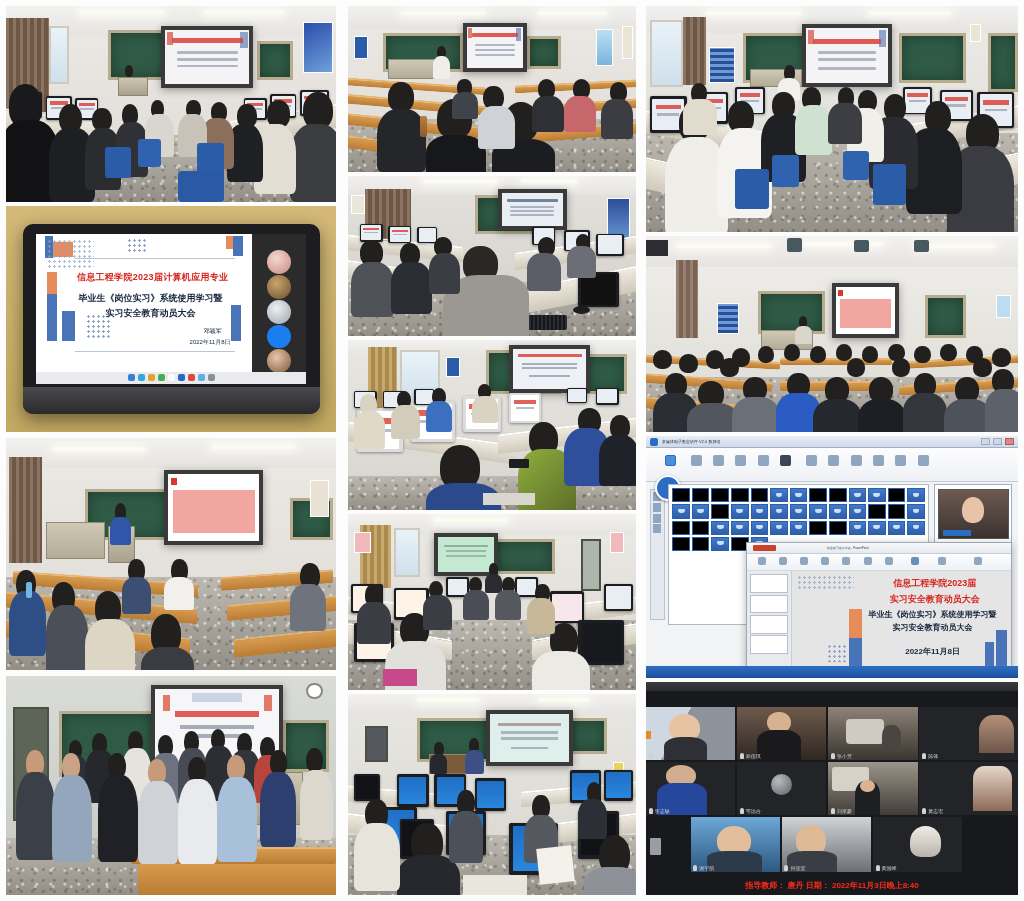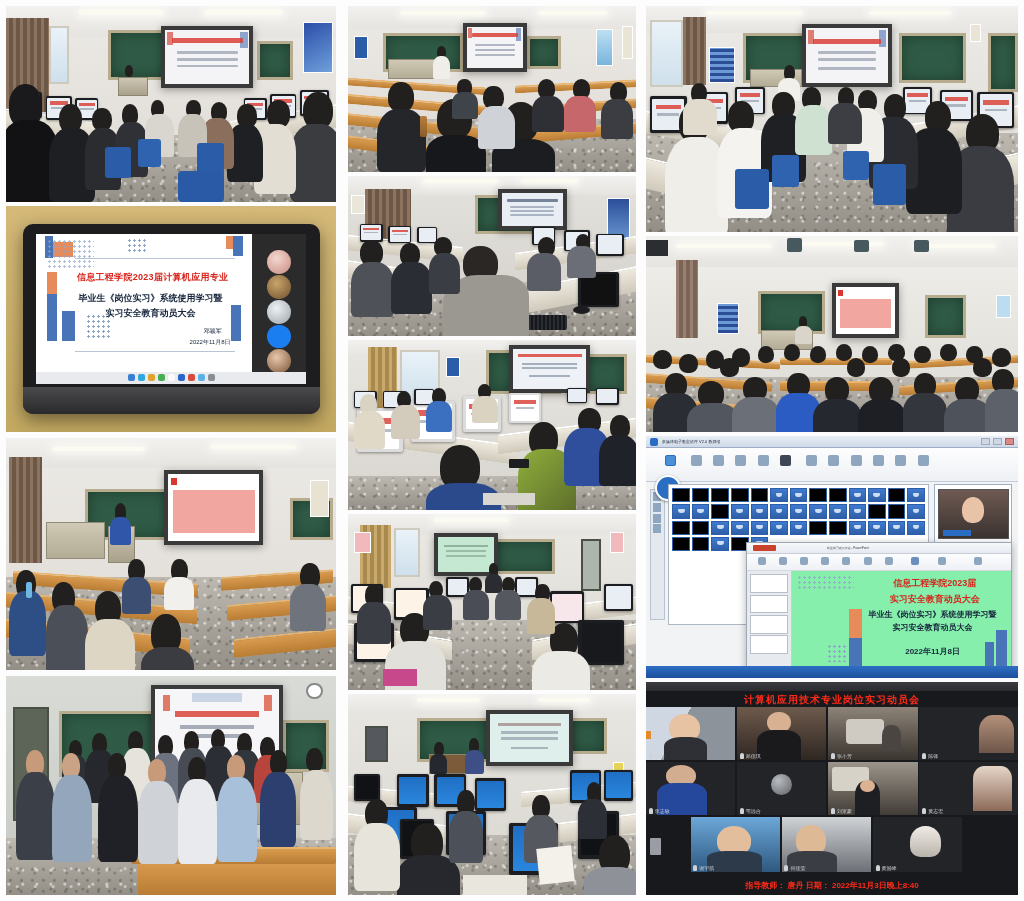--- a/index.html
+++ b/index.html
@@ -129,21 +129,21 @@
   .rd-list i { display:block; height:6%; margin-bottom:4%; background:#d6dde6; }
   .rd-ppt { position:absolute; left:27%; right:1.5%; top:44%; bottom:3%;
             background:#fff; border:1px solid #9fa9b5; box-shadow:0 2px 8px rgba(0,0,0,.3); overflow:hidden; }
   .rd-ppt-bar { position:absolute; left:0; right:0; top:0; height:8%;
                 background:linear-gradient(#f7f8fa,#e6eaf0); border-bottom:1px solid #c9ced6; }
   .rd-ppt-ribbon { position:absolute; left:0; right:0; top:8%; height:14%;
                    background:linear-gradient(#fcfdfe,#eef1f5); border-bottom:1px solid #d5dae1; }
   .rd-ppt-nav { position:absolute; left:0; top:22%; width:17%; bottom:0;
                 background:#e7eaee; border-right:1px solid #c9ced6; padding:3px; }
   .rd-ppt-nav i { display:block; height:20%; margin-bottom:5%; background:#fff; border:1px solid #b9c0c9; }
-  .rd-ppt-slide { position:absolute; left:17%; right:0; top:22%; bottom:0; background:#86efac; padding:2% 3%; }
+  .rd-ppt-slide { position:absolute; left:17%; right:0; top:22%; bottom:0; background:#e5e5e5; padding:2% 3%; }
   .rd-taskbar { position:absolute; left:0; right:0; bottom:0; height:5%;
                 background:linear-gradient(#2e6ec4,#1d4f9b); }
 
   
   .vm { position:absolute; inset:0; background:#18191c; }
   .vm-title { position:absolute; left:0; right:0; top:0; height:10%;
               display:flex; align-items:center; justify-content:center;
               color:#ff2a18; font-weight:bold; letter-spacing:1px; }
   .vm-strip { position:absolute; left:0; right:0; top:0; height:4%;
               background:linear-gradient(#3a3c40,#2a2c30); }
@@ -1057,21 +1057,20 @@
         </div>
         <div class="rd-taskbar"></div>
       </div>
     </div>
   </div>
 
   <div class="panel" style="left:646px; top:682px; width:372px; height:213px;">
     <div class="photo">
       <div class="vm">
         <div class="vm-strip"></div>
-        <div class="vm-title" style="top:4%;height:9%;font-size:10px;">计算机应用技术专业岗位实习动员会</div>
 
         <div class="vm-grid">
 
           <div class="tile" style="left:0%;top:2%;width:24%;height:31%;">
             <div class="vid" style="background:linear-gradient(120deg,#cfd8e2 0 38%,#8d939b 38% 100%);"></div>
             <div style="position:absolute;left:26%;top:14%;width:34%;height:50%;
                         background:#e7c3a4;border-radius:50% 50% 42% 42%;"></div>
             <div style="position:absolute;left:20%;top:56%;width:48%;height:44%;background:#2e3036;border-radius:40% 40% 0 0;"></div>
             <div style="position:absolute;left:0;top:46%;width:6%;height:14%;background:#e58a2a;"></div>
             <div class="nm">

